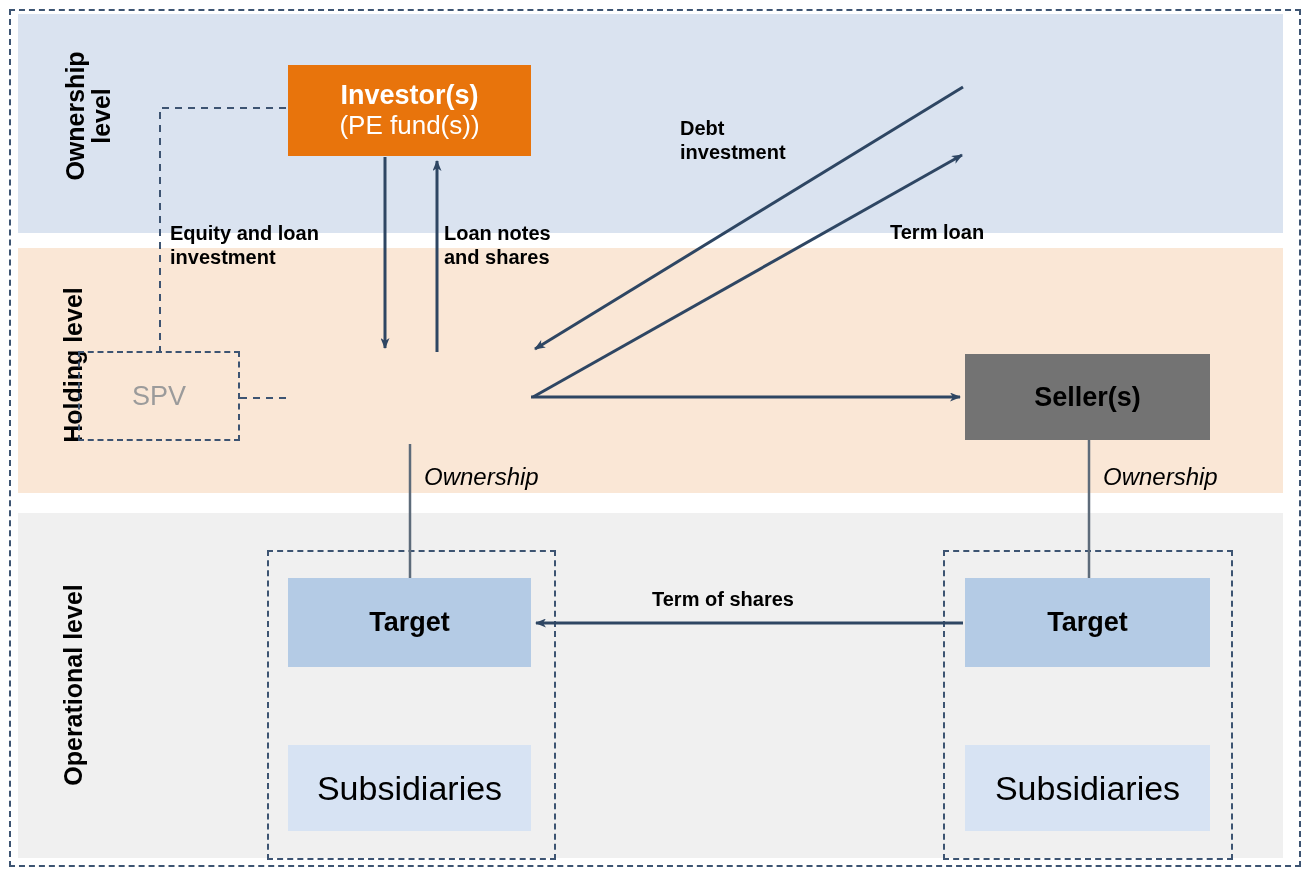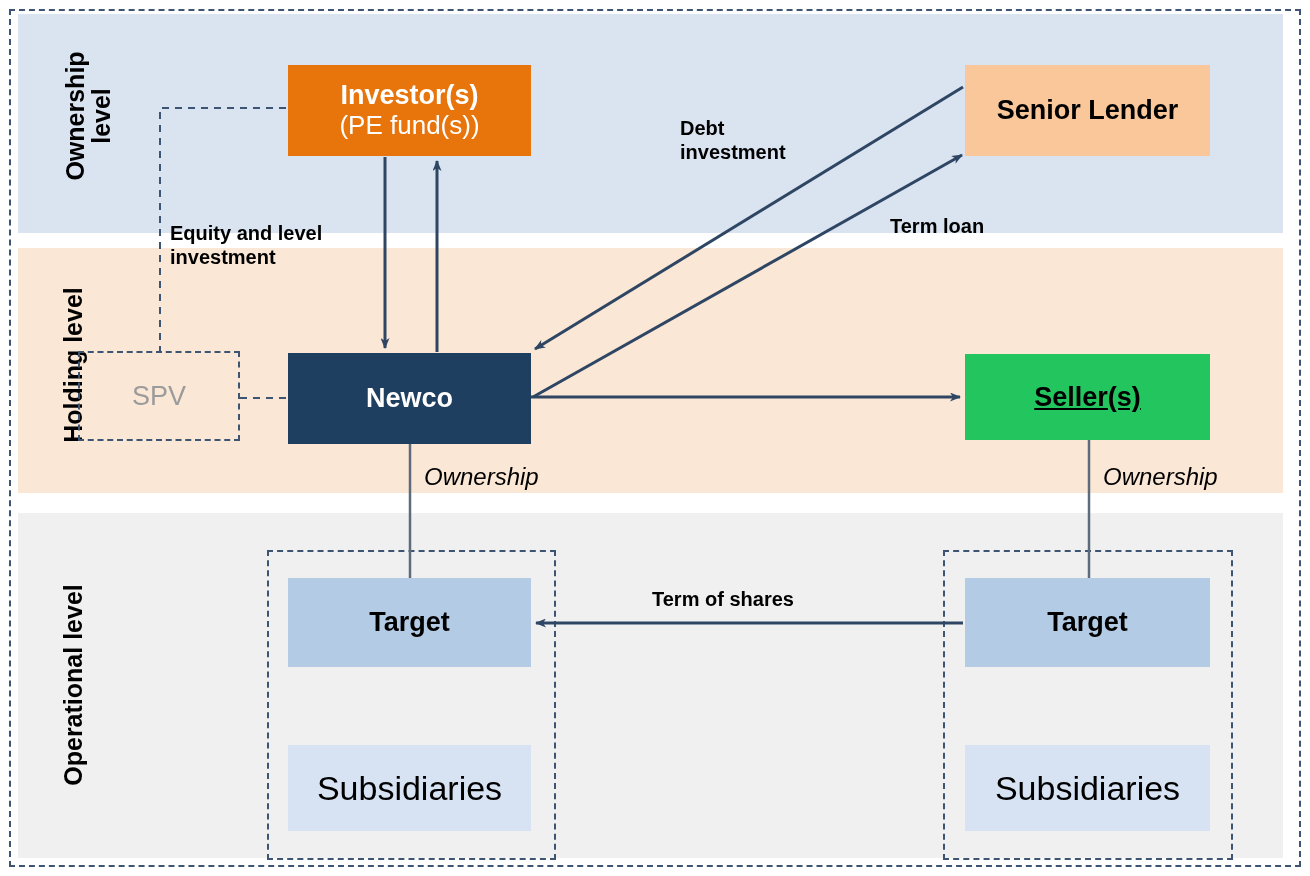--- a/index.html
+++ b/index.html
@@ -26,21 +26,21 @@
 
   
   .node{position:absolute;display:flex;flex-direction:column;align-items:center;
     justify-content:center;text-align:left;box-sizing:border-box;}
   .node .t1{font-weight:bold;font-size:27px;line-height:1.12;}
   .node .t2{font-size:26px;line-height:1.15;}
 
   .n-investor{left:288px;top:65px;width:243px;height:91px;background:#e8740c;color:#ffffff;}
   .n-lender{left:965px;top:65px;width:245px;height:91px;background:#fac79a;color:#000000;}
   .n-newco{left:288px;top:353px;width:243px;height:91px;background:#1f3f60;color:#ffffff;}
-  .n-seller{left:965px;top:354px;width:245px;height:86px;background:#22c55e;color:#000000;text-decoration:underline;}
+  .n-seller{left:965px;top:354px;width:245px;height:86px;background:#737373;color:#000000;}
   .n-target-l{left:288px;top:578px;width:243px;height:89px;background:#b4cbe5;color:#000;}
   .n-target-r{left:965px;top:578px;width:245px;height:89px;background:#b4cbe5;color:#000;}
   .n-subs-l{left:288px;top:745px;width:243px;height:86px;background:#d7e3f3;color:#000;}
   .n-subs-r{left:965px;top:745px;width:245px;height:86px;background:#d7e3f3;color:#000;}
   .n-subs-l .t1,.n-subs-r .t1{font-weight:normal;font-size:34px;}
 
   
   .n-spv{left:78px;top:351px;width:162px;height:90px;background:transparent;
     border:2px dashed #3d5472;color:#9b9b9b;}
   .n-spv .t1{font-weight:normal;font-size:27px;color:#9b9b9b;}
@@ -102,28 +102,21 @@
     <polyline points="286,108 160,108 160,352" fill="none" stroke="#3d5472" stroke-width="2" stroke-dasharray="7 6"></polyline>
 
     <line x1="240" y1="398" x2="290" y2="398" stroke="#3d5472" stroke-width="2" stroke-dasharray="7 6"></line>
   </svg>
 
   <div class="node n-investor">
     <div class="t1">Investor(s)</div>
     <div class="t2">(PE fund(s))</div>
   </div>
 
-  <div class="node n-lender">
-    <div class="t1">Senior
-Lender</div>
-  </div>
 
-  <div class="node n-newco">
-    <div class="t1">Newco</div>
-  </div>
 
   <div class="node n-spv">
     <div class="t1">SPV</div>
   </div>
 
   <div class="node n-seller">
     <div class="t1">Seller(s)</div>
   </div>
 
   <div class="node n-target-l">
@@ -135,28 +128,30 @@
   </div>
 
   <div class="node n-target-r">
     <div class="t1">Target</div>
   </div>
 
   <div class="node n-subs-r">
     <div class="t1">Subsidiaries</div>
   </div>
 
-  <div class="elabel" style="left:170px;top:222px;width:210px;">Equity and level
+  <div class="elabel" style="left:170px;top:222px;width:210px;">Equity and loan
 investment</div>
 
+  <div class="elabel" style="left:444px;top:222px;width:180px;">Loan notes
+and shares</div>
 
   <div class="elabel" style="left:680px;top:117px;width:170px;">Debt
 investment</div>
 
-  <div class="elabel" style="left:890px;top:215px;width:160px;">Term loan</div>
+  <div class="elabel" style="left:890px;top:221px;width:160px;">Term loan</div>
 
 
   <div class="elabel" style="left:652px;top:588px;width:180px;">Term of shares</div>
 
   <div class="elabel-italic" style="left:424px;top:463px;">Ownership</div>
 
   <div class="elabel-italic" style="left:1103px;top:463px;">Ownership</div>
 
 </div>
 

